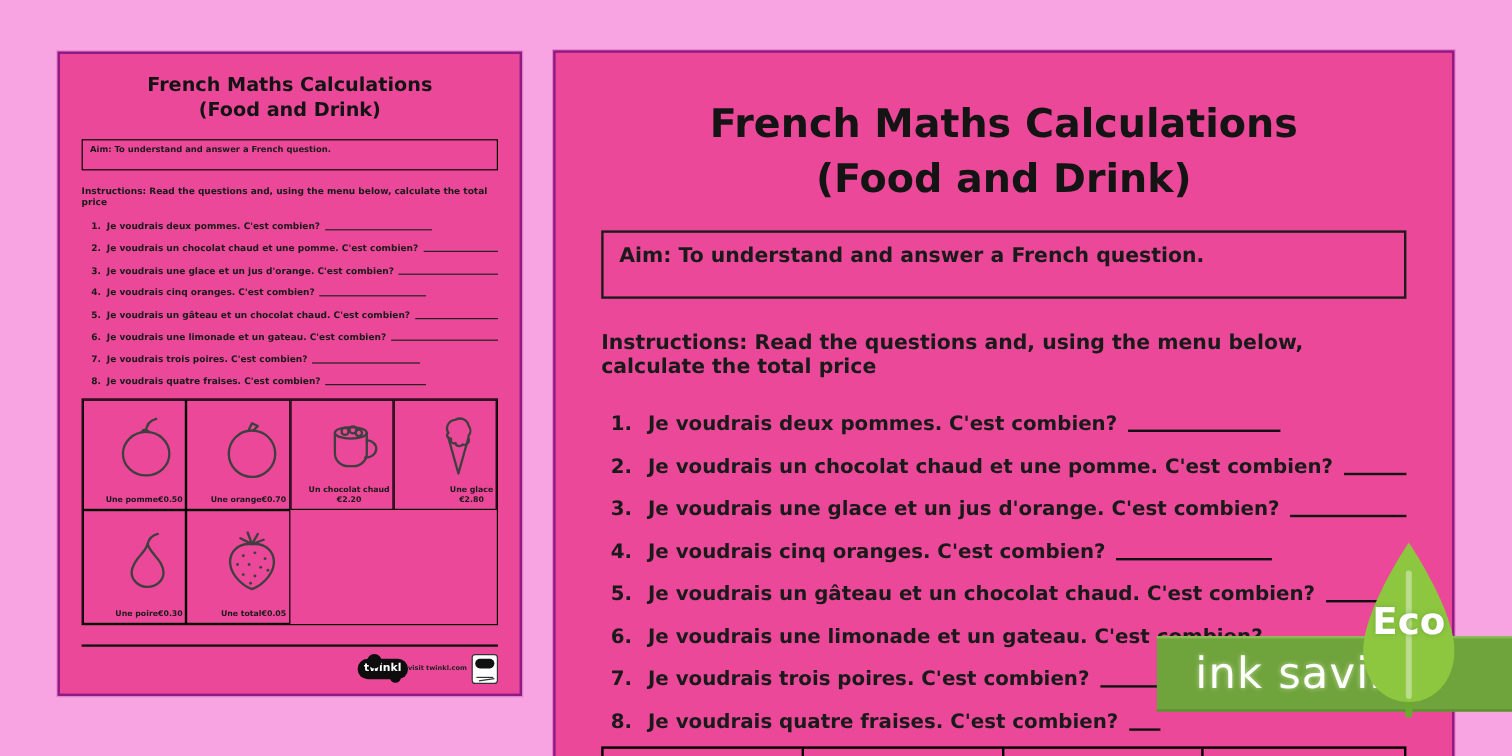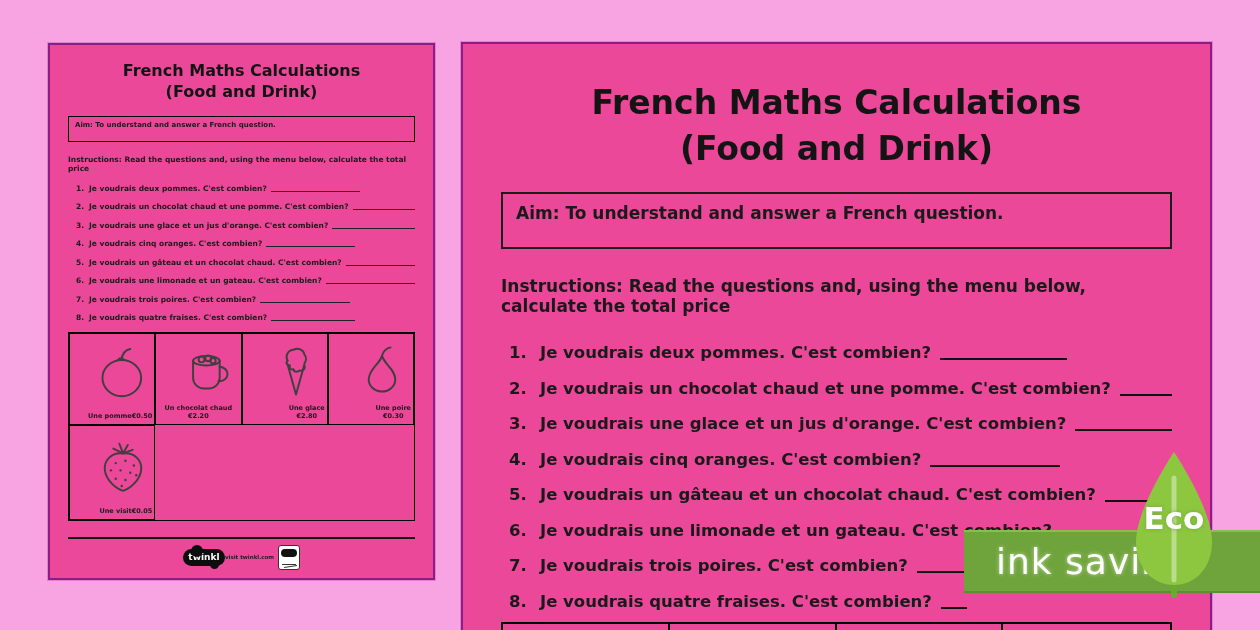--- a/index.html
+++ b/index.html
@@ -31,21 +31,21 @@
   .menu-grid{margin-top:10px;display:grid;grid-template-columns:repeat(4,1fr);grid-template-rows:92px 95px;
              border:1px solid #000;}
   .menu-cell{border:1px solid #000;display:flex;flex-direction:column;align-items:flex-end;justify-content:flex-end;
              padding:3px 2px 4px;box-sizing:border-box;overflow:hidden;}
   .menu-cell svg{flex:1 1 auto;width:58px;min-height:0;stroke:#3f3f3f;fill:none;stroke-width:1.6;
                  stroke-linecap:round;stroke-linejoin:round;}
   .menu-label{display:flex;flex-direction:row;gap:0;justify-content:center;flex-wrap:wrap;
               font-size:6.5px;font-weight:700;text-align:center;line-height:1.25;}
   .menu-cell:nth-child(3) .menu-label,.menu-cell:nth-child(4) .menu-label{flex-direction:column;gap:0;}
   .footer-sm{position:absolute;left:18px;right:18px;bottom:8px;border-top:2px solid #151515;
-             padding-top:5px;display:flex;justify-content:center;align-items:center;height:26px;}
+             padding-top:5px;display:flex;justify-content:flex-end;align-items:center;height:26px;}
   .twinkl-cloud{position:relative;background:#0d0d0d;color:#fff;border-radius:9px;
                 width:42px;height:17px;font-size:9px;font-weight:700;text-align:center;line-height:17px;}
   .twinkl-cloud::before{content:"";position:absolute;top:-4px;left:8px;width:12px;height:12px;border-radius:50%;background:#0d0d0d;}
   .twinkl-cloud::after{content:"";position:absolute;bottom:-3px;right:6px;width:9px;height:9px;border-radius:50%;background:#0d0d0d;}
   .footer-right{display:flex;align-items:center;gap:4px;}
   .visit-text{font-size:5.5px;font-weight:700;color:#222;}
   .badge-sm{width:20px;height:23px;border:1px solid #333;border-radius:3px;position:relative;background:#fff;}
   .badge-sm .blob{position:absolute;top:3px;left:2px;right:2px;height:8px;background:#111;border-radius:4px;}
   .badge-sm .scribble{position:absolute;bottom:4px;left:3px;right:3px;height:1px;background:#333;}
   .badge-sm .scribble2{position:absolute;bottom:2px;left:5px;right:2px;height:1px;background:#333;transform:rotate(-8deg);}
@@ -141,20 +141,30 @@
         <path d="M23 12 C23 7 26 4 30 3"></path>
         <path d="M20 12 C21 10 23 10 25 12"></path>
       </svg>
       <div class="menu-label">
         <span>Une pomme</span>
         <span>€0.50</span>
       </div>
     </div>
     <div class="menu-cell">
       <svg viewBox="0 0 48 48">
+        <circle cx="24" cy="27" r="16"></circle>
+        <path d="M22 10 l2 -4 l4 2 l-3 3"></path>
+      </svg>
+      <div class="menu-label">
+        <span>Une orange</span>
+        <span>€0.70</span>
+      </div>
+    </div>
+    <div class="menu-cell">
+      <svg viewBox="0 0 48 48">
         <path d="M10 16 v14 a9 9 0 0 0 9 9 h4 a9 9 0 0 0 9 -9 v-14"></path>
         <ellipse cx="21" cy="16" rx="11" ry="4"></ellipse>
         <circle cx="17" cy="15" r="2.4"></circle>
           <circle cx="22.5" cy="14" r="2.4"></circle>
           <circle cx="26.5" cy="16" r="2.2"></circle>
         <path d="M32 21 a7 6 0 1 1 -1 12"></path>
       </svg>
       <div class="menu-label">
         <span>Un chocolat chaud</span>
         <span>€2.20</span>
@@ -192,21 +202,21 @@
           <circle cx="14" cy="26" r="1"></circle>
             <circle cx="22" cy="26" r="1"></circle>
             <circle cx="30" cy="28" r="1"></circle>
           <circle cx="18" cy="33" r="1"></circle>
             <circle cx="26" cy="34" r="1"></circle>
             <circle cx="35" cy="30" r="1"></circle>
           <circle cx="23" cy="39" r="1"></circle>
         </g>
       </svg>
       <div class="menu-label">
-        <span>Une visit</span>
+        <span>Une total</span>
         <span>€0.05</span>
       </div>
     </div>
   </div>
 
   <div class="footer-sm">
     <div class="twinkl-cloud">
       <span>twinkl</span>
     </div>
     <div class="footer-right">

